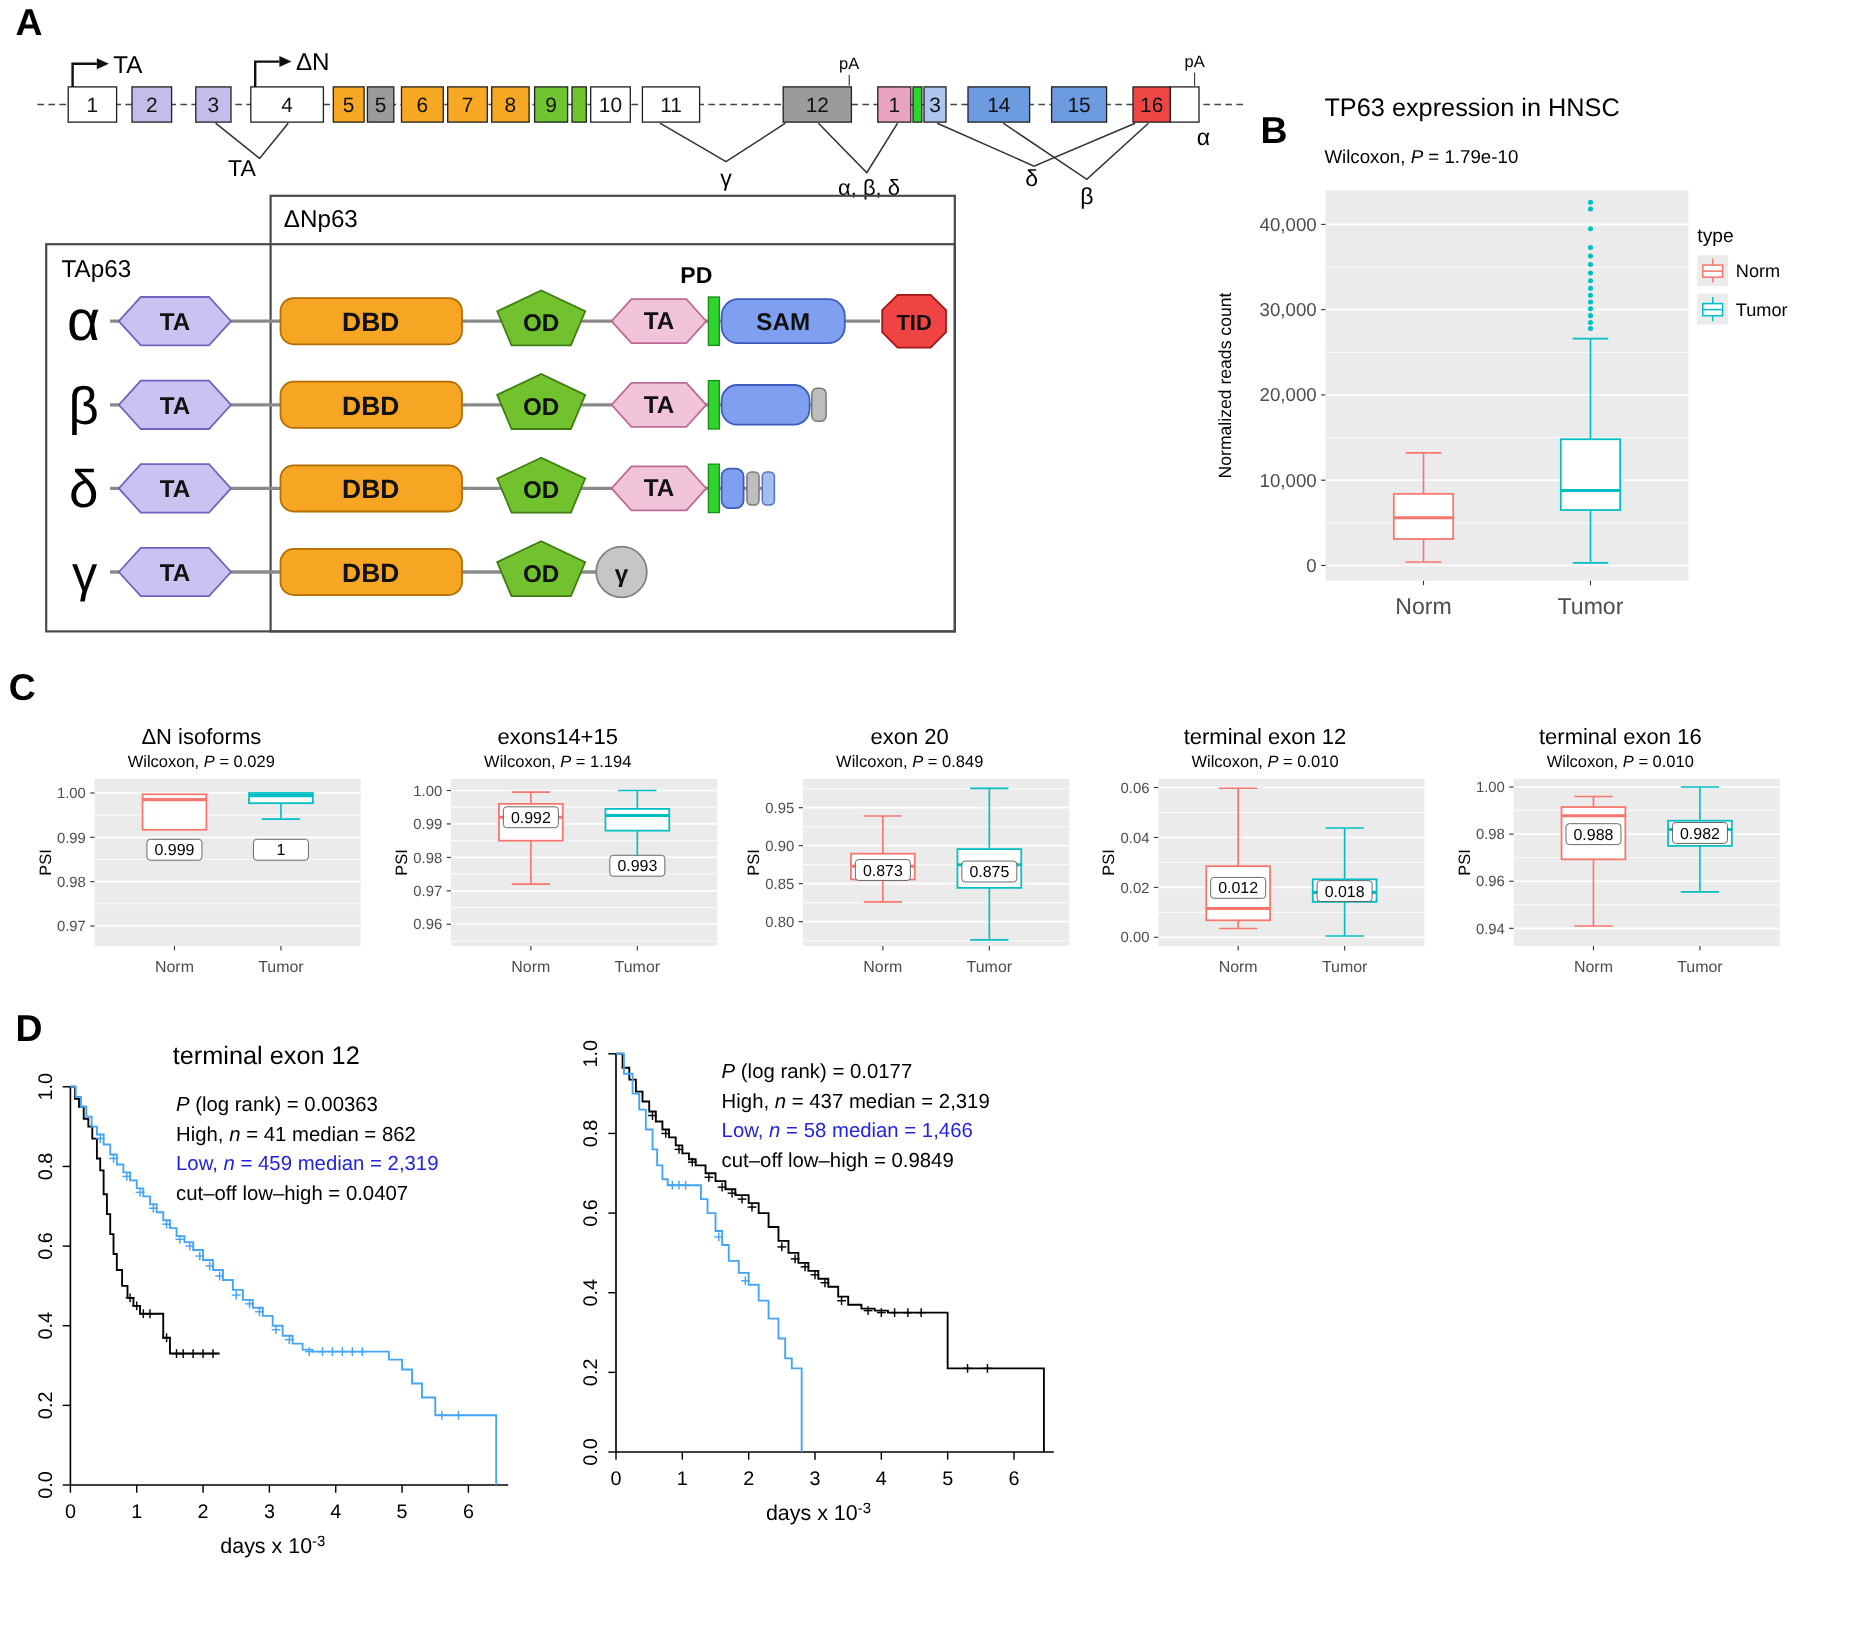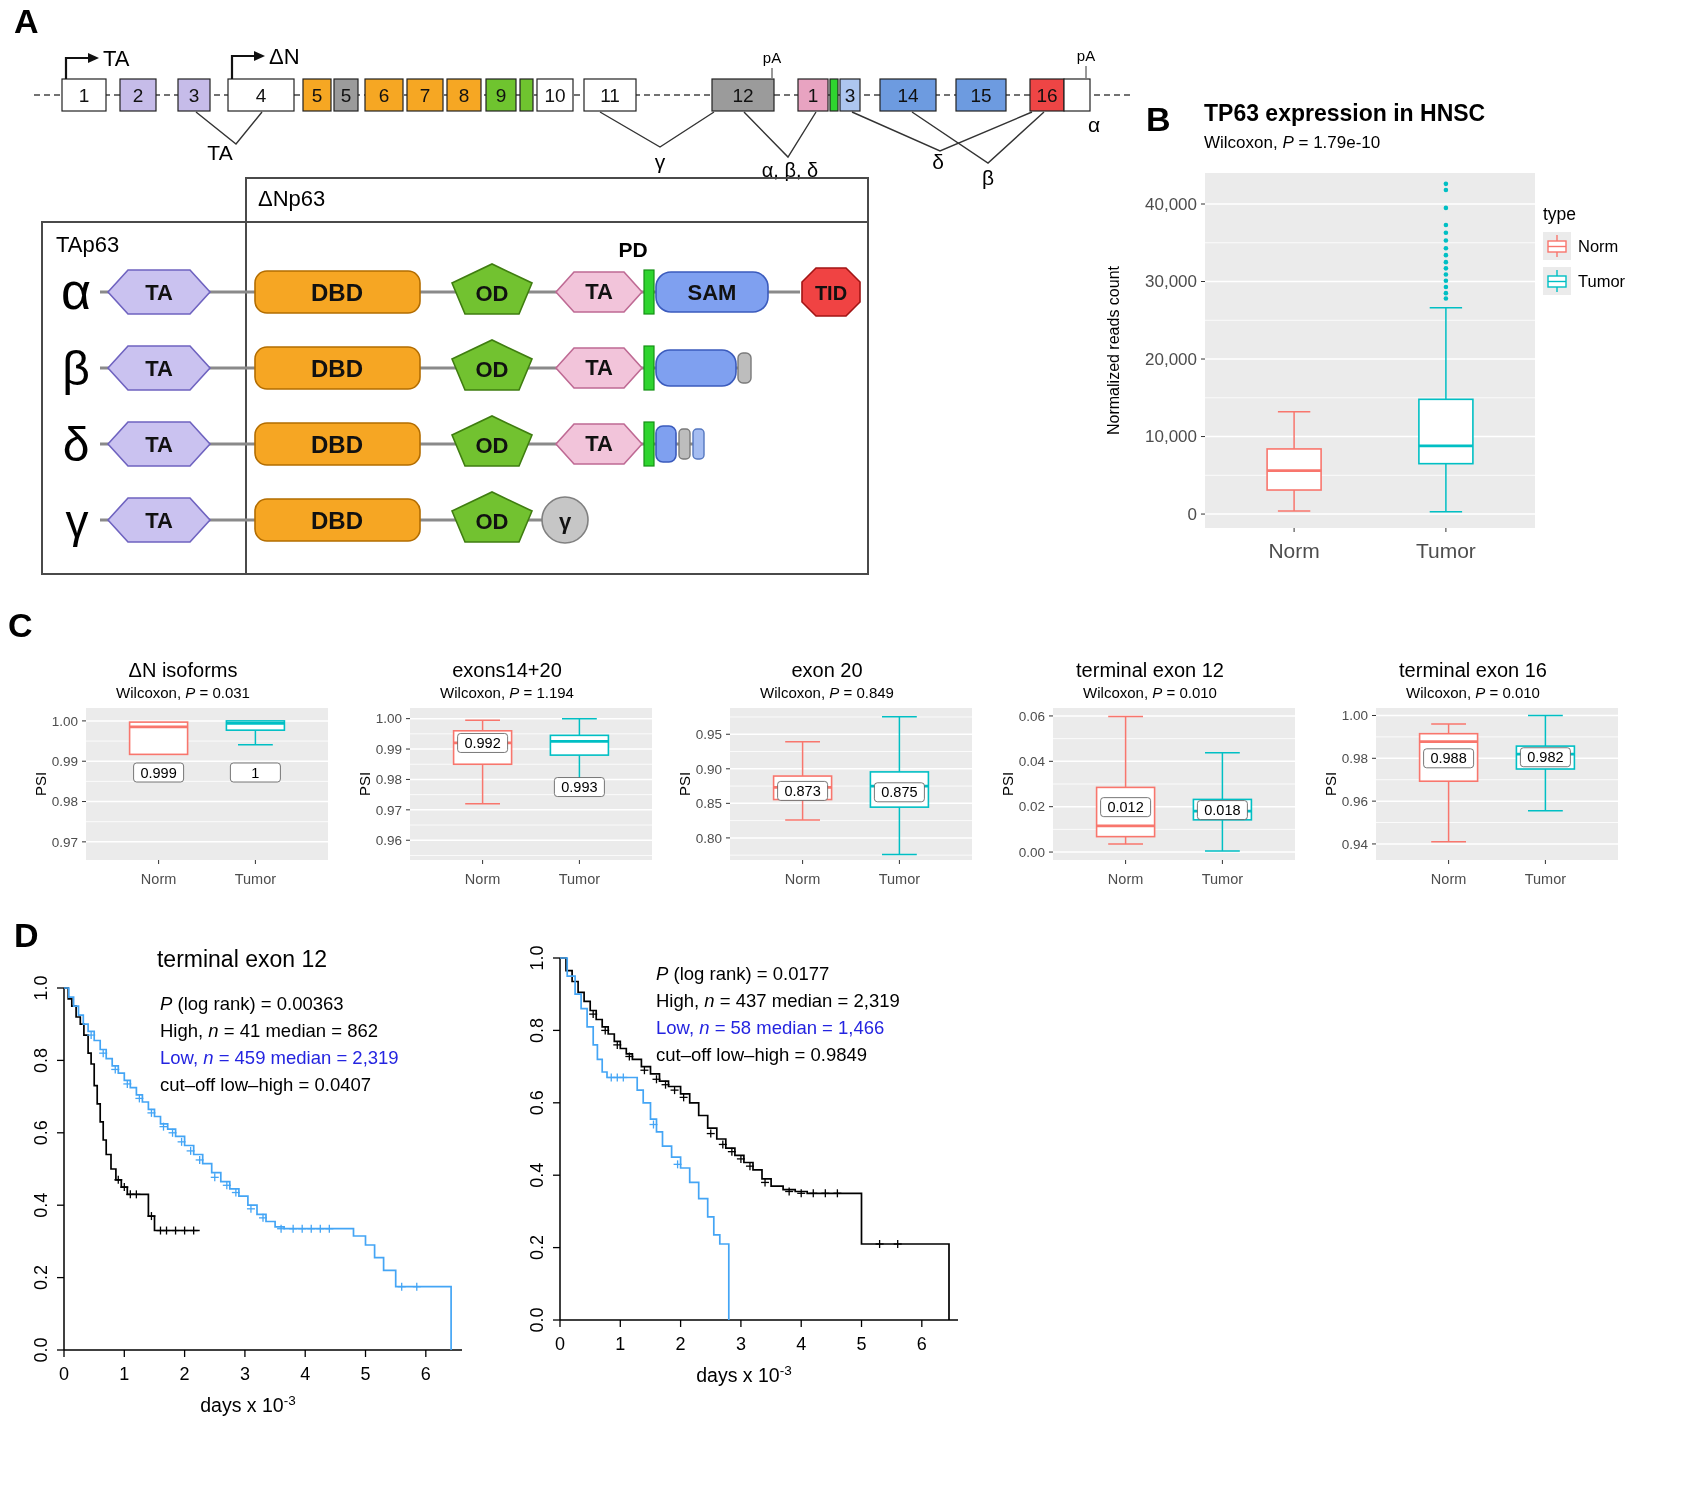--- a/index.html
+++ b/index.html
@@ -30,21 +30,21 @@
   .dom-ta2{fill:#f2c4da;stroke:#bf6a94;stroke-width:1.6}
   .dom-pd{fill:#2fd42f;stroke:#149114;stroke-width:1.2}
   .dom-sam{fill:#7fa0f0;stroke:#3b5bbd;stroke-width:1.6}
   .dom-sam2{fill:#a5bdf2;stroke:#5577c0;stroke-width:1.4}
   .dom-gray{fill:#bdbdbd;stroke:#7a7a7a;stroke-width:1.4}
   .dom-tid{fill:#f04343;stroke:#a21515;stroke-width:1.6}
   .dom-gcirc{fill:#c6c6c6;stroke:#808080;stroke-width:1.6}
   .domtxt{font-size:22px;font-weight:bold;text-anchor:middle;fill:#111;}
   .domtxt-big{font-size:24px;}
   .greek{text-anchor:middle;fill:#000;}
-  .btitle{position:absolute;left:1204px;top:100px;font-size:23px;font-weight:bold;}
+  .btitle{position:absolute;left:1204px;top:84px;font-size:23px;}
   .bsub{position:absolute;left:1204px;top:133px;font-size:17px;text-align:right;}
   .cplot{position:absolute;top:620px;width:310px;margin-top:38px;}
   .cplot .t{text-align:center;font-size:20px;line-height:25px;}
   .cplot .s{text-align:center;font-size:15px;line-height:19px;}
   .kmplot{position:absolute;top:944px;width:480px;}
   .kmplot .t{text-align:center;font-size:23px;line-height:30px;}
 </style>
 </head>
 <body>
 
@@ -261,21 +261,21 @@
         <rect x="448" y="109" width="28" height="28" fill="#EBEBEB"></rect>
         <line x1="462" x2="462" y1="112" y2="134" stroke="#00BFC4" stroke-width="1.4"></line>
         <rect x="453" y="118" width="18" height="11" fill="#fff" stroke="#00BFC4" stroke-width="1.4"></rect>
         <line x1="453" x2="471" y1="123.5" y2="123.5" stroke="#00BFC4" stroke-width="1.4"></line>
         <text x="483" y="129" font-size="16.5" fill="#000">Tumor</text>
       </svg>
     </div>
 
   <div class="cplot" style="left:28px">
     <div class="t">ΔN isoforms</div>
-    <div class="s"><span>Wilcoxon, </span><span class="it">P</span><span> = 0.031</span></div>
+    <div class="s"><span>Wilcoxon, </span><span class="it">P</span><span> = 0.029</span></div>
     <div id="c1-mount">
         <svg width="310" height="200">
           <rect x="58" y="6" width="242" height="152" fill="#EBEBEB"></rect>
           <line x1="58" x2="300" y1="119.69761273209575" y2="119.69761273209575" stroke="#fff" stroke-width="0.8"></line>
           <line x1="58" x2="300" y1="79.37931034482789" y2="79.37931034482789" stroke="#fff" stroke-width="0.8"></line>
           <line x1="58" x2="300" y1="39.06100795756001" y2="39.06100795756001" stroke="#fff" stroke-width="0.8"></line>
           <line x1="58" x2="300" y1="139.8567639257297" y2="139.8567639257297" stroke="#fff" stroke-width="1.5"></line>
           <line x1="58" x2="300" y1="99.53846153846182" y2="99.53846153846182" stroke="#fff" stroke-width="1.5"></line>
           <line x1="58" x2="300" y1="59.22015915119394" y2="59.22015915119394" stroke="#fff" stroke-width="1.5"></line>
           <line x1="58" x2="300" y1="18.901856763926077" y2="18.901856763926077" stroke="#fff" stroke-width="1.5"></line>
@@ -299,21 +299,21 @@
           <rect x="198.39999999999998" y="18.901856763926077" width="58" height="9.273209549071481" fill="#fff" stroke="#00BFC4" stroke-width="1.6"></rect>
           <line x1="198.39999999999998" x2="256.4" y1="21.32095490716233" y2="21.32095490716233" stroke="#00BFC4" stroke-width="2.8"></line>
           <rect x="202.39999999999998" y="61.00928381962903" width="50" height="19" rx="3" fill="#fff" stroke="#555" stroke-width="0.8"></rect>
           <text x="227.39999999999998" y="75.58428381962904" text-anchor="middle" font-size="14.5" fill="#000">1</text>
           <line x1="227.39999999999998" x2="227.39999999999998" y1="158" y2="162" stroke="#333" stroke-width="1"></line>
           <text x="227.39999999999998" y="181.5" text-anchor="middle" font-size="14.5" fill="#4d4d4d">Tumor</text>
         </svg>
       </div>
   </div>
   <div class="cplot" style="left:352px">
-    <div class="t">exons14+20</div>
+    <div class="t">exons14+15</div>
     <div class="s"><span>Wilcoxon, </span><span class="it">P</span><span> = 1.194</span></div>
     <div id="c2-mount">
         <svg width="310" height="200">
           <rect x="58" y="6" width="242" height="152" fill="#EBEBEB"></rect>
           <line x1="58" x2="300" y1="123.04000000000016" y2="123.04000000000016" stroke="#fff" stroke-width="0.8"></line>
           <line x1="58" x2="300" y1="92.64000000000017" y2="92.64000000000017" stroke="#fff" stroke-width="0.8"></line>
           <line x1="58" x2="300" y1="62.240000000000165" y2="62.240000000000165" stroke="#fff" stroke-width="0.8"></line>
           <line x1="58" x2="300" y1="31.840000000000174" y2="31.840000000000174" stroke="#fff" stroke-width="0.8"></line>
           <line x1="58" x2="300" y1="153.44000000000017" y2="153.44000000000017" stroke="#fff" stroke-width="0.8"></line>
           <line x1="58" x2="300" y1="138.24000000000018" y2="138.24000000000018" stroke="#fff" stroke-width="1.5"></line>

